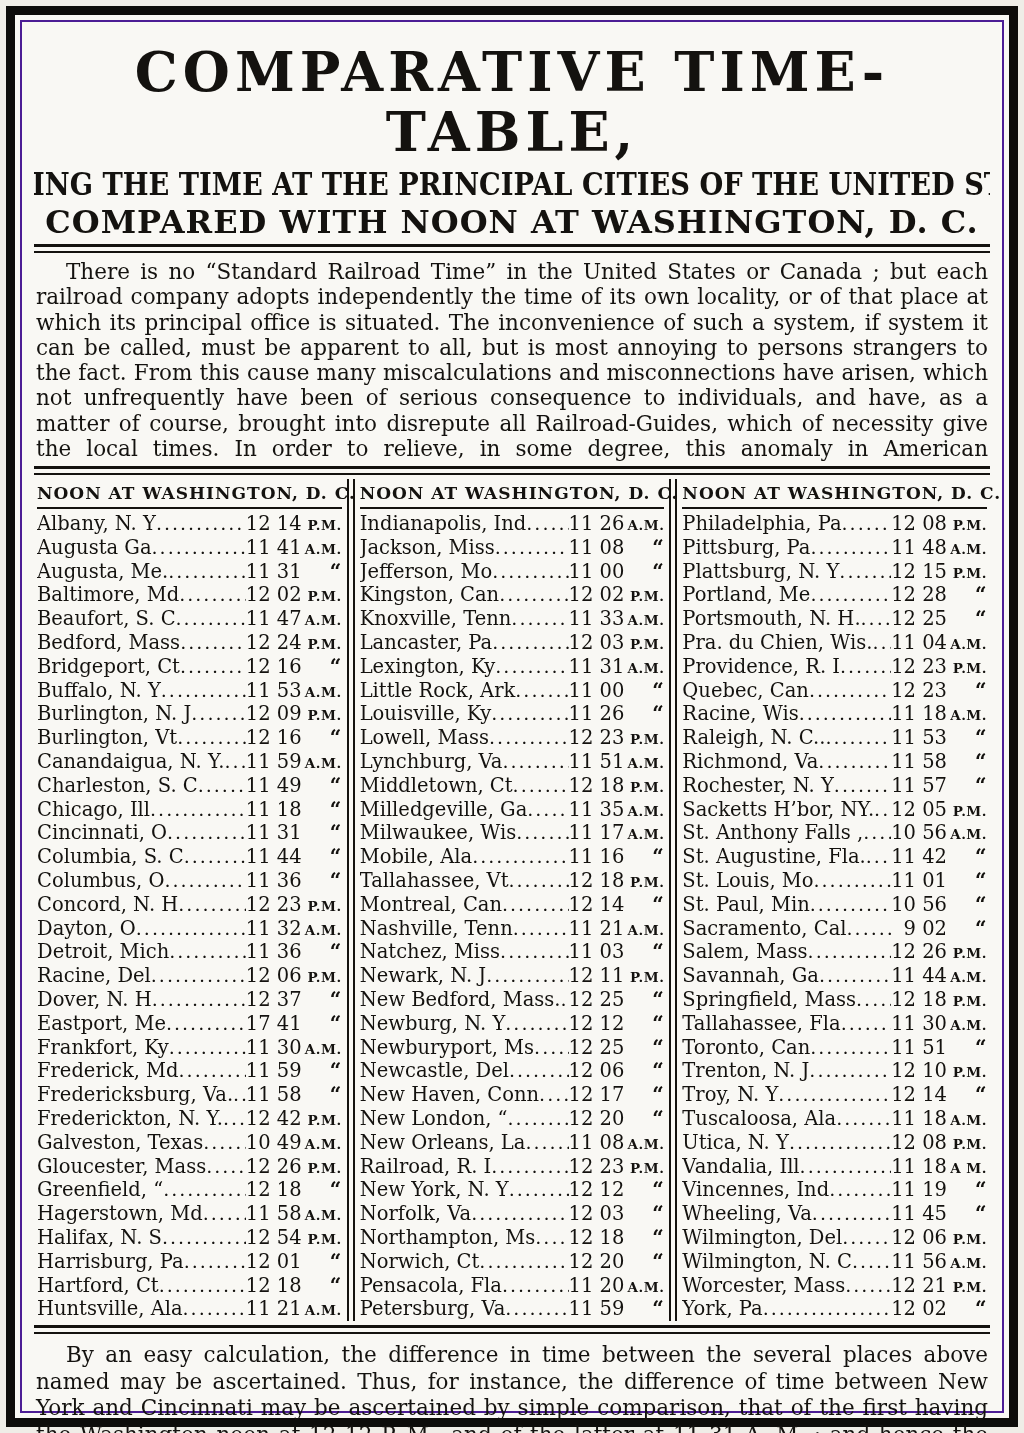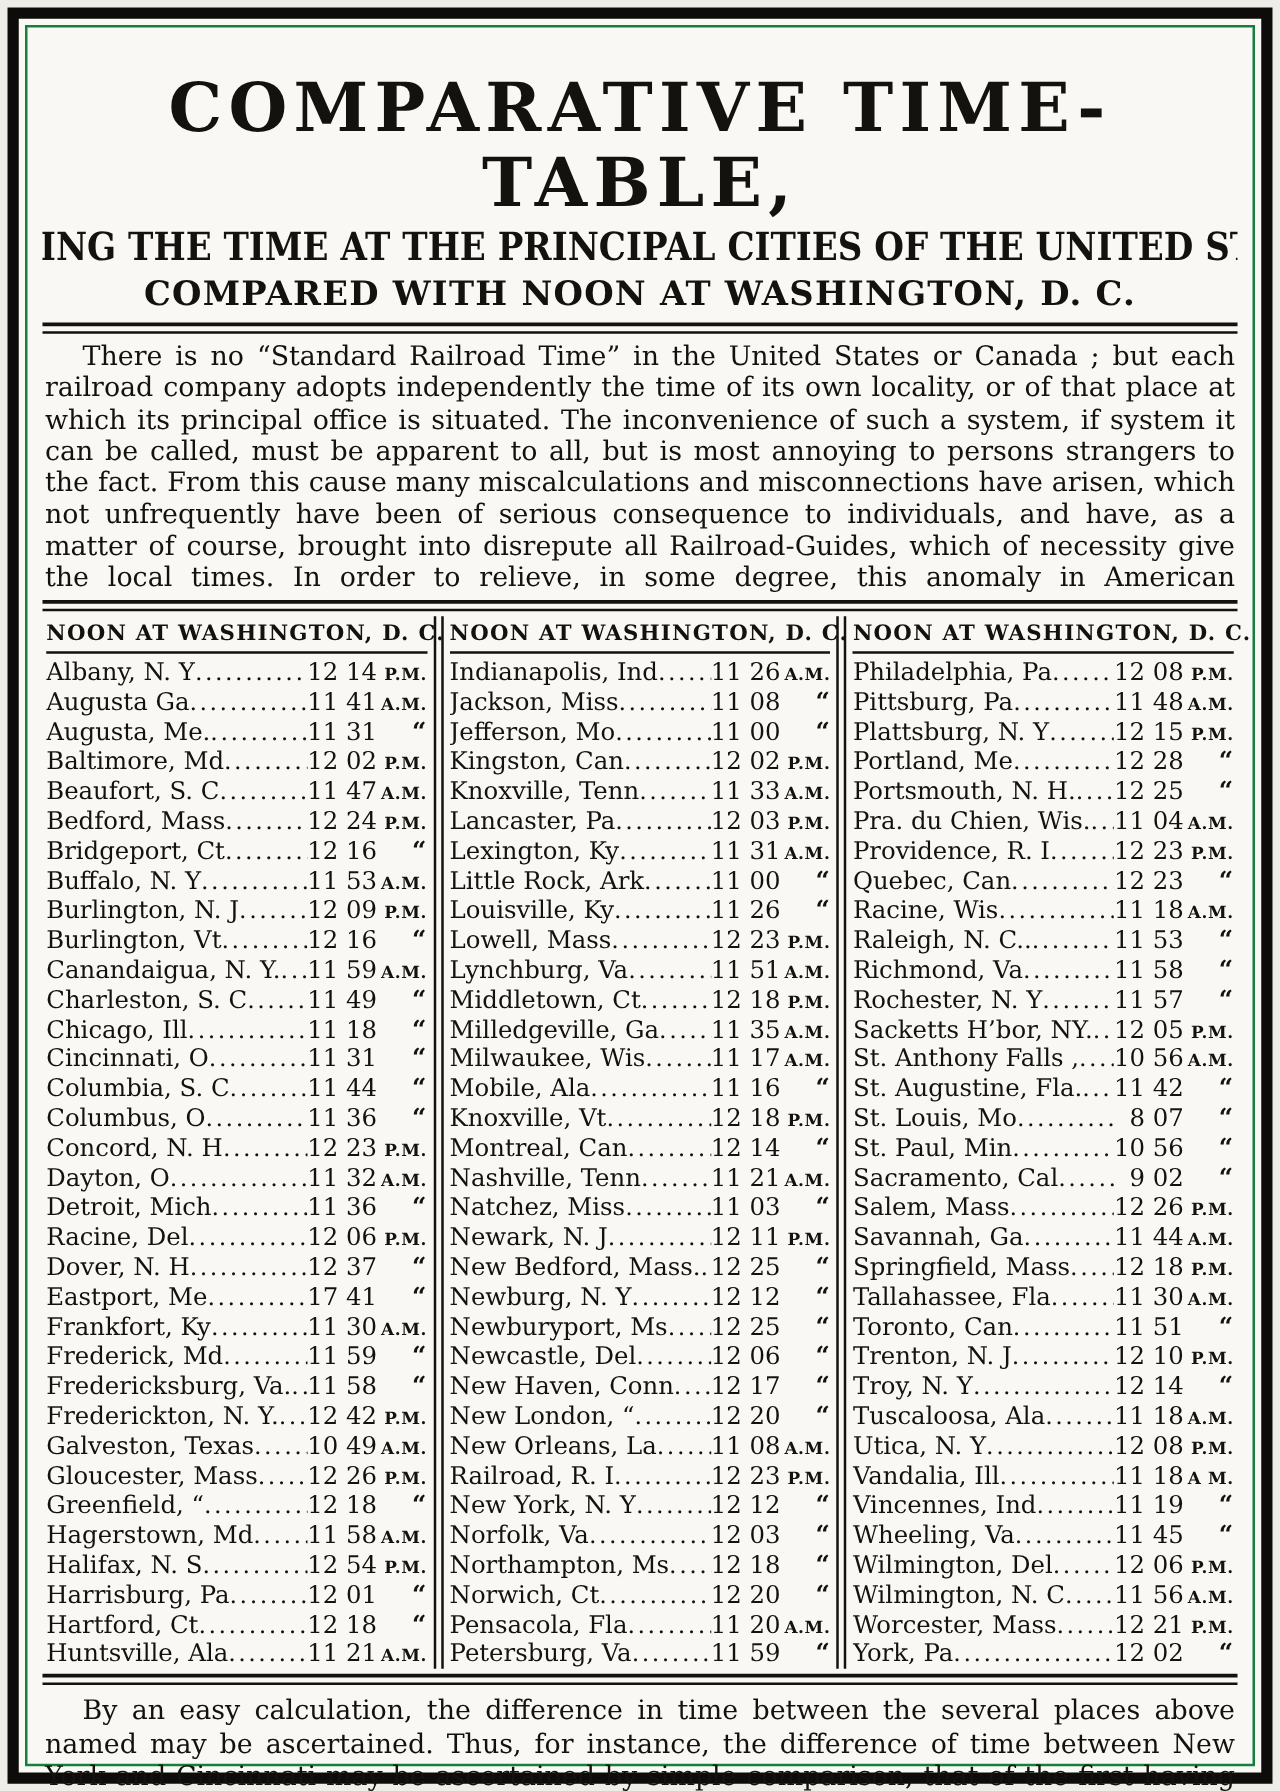--- a/index.html
+++ b/index.html
@@ -10,40 +10,40 @@
     color:#14120f;
     overflow:hidden;
   }
   .frame-outer{
     position:absolute;inset:6px;
     border:9px solid #0d0c0a;
     background:#f9f8f4;
   }
   .frame-inner{
     position:absolute;inset:20px;
-    border:2px solid #15803d;
-    padding:26px 12px 6px 12px;
+    border:2px solid #4c1d95;
+    padding:12px 12px 6px 12px;
     box-sizing:border-box;
   }
   
   .masthead{text-align:center;}
   .title{
     margin:8px 0 2px 0;
     font-size:54px;line-height:60px;font-weight:bold;
     letter-spacing:5px;
     font-family:"DejaVu Serif", serif;
   }
   .subtitle-wrap{display:flex;justify-content:center;overflow:hidden;}
   .subtitle{
     font-size:31px;line-height:40px;font-weight:bold;
     white-space:nowrap;transform:scaleX(0.88);transform-origin:center;
     letter-spacing:0px;
   }
   .subsubtitle{
-    font-size:27px;line-height:36px;font-weight:bold;letter-spacing:1px;
+    font-size:32px;line-height:36px;font-weight:bold;letter-spacing:1px;
   }
   
   .rule-double{
     height:4px;
     border-top:3px solid #14120f;
     border-bottom:2px solid #14120f;
     margin:4px 0;
   }
   
   .intro{
@@ -422,21 +422,21 @@
               <span class="time">11 17</span>
               <span class="mer">A.M.</span>
             </div>
             <div class="trow">
               <span class="city">Mobile, Ala</span>
               <span class="leader"></span>
               <span class="time">11 16</span>
               <span class="mer ditto">“</span>
             </div>
             <div class="trow">
-              <span class="city">Knoxville, Vt</span>
+              <span class="city">Tallahassee, Vt</span>
               <span class="leader"></span>
               <span class="time">12 18</span>
               <span class="mer">P.M.</span>
             </div>
             <div class="trow">
               <span class="city">Montreal, Can</span>
               <span class="leader"></span>
               <span class="time">12 14</span>
               <span class="mer ditto">“</span>
             </div>
@@ -636,21 +636,21 @@
             </div>
             <div class="trow">
               <span class="city">St. Augustine, Fla.</span>
               <span class="leader"></span>
               <span class="time">11 42</span>
               <span class="mer ditto">“</span>
             </div>
             <div class="trow">
               <span class="city">St. Louis, Mo</span>
               <span class="leader"></span>
-              <span class="time">8 07</span>
+              <span class="time">11 01</span>
               <span class="mer ditto">“</span>
             </div>
             <div class="trow">
               <span class="city">St. Paul, Min</span>
               <span class="leader"></span>
               <span class="time">10 56</span>
               <span class="mer ditto">“</span>
             </div>
             <div class="trow">
               <span class="city">Sacramento, Cal</span>

